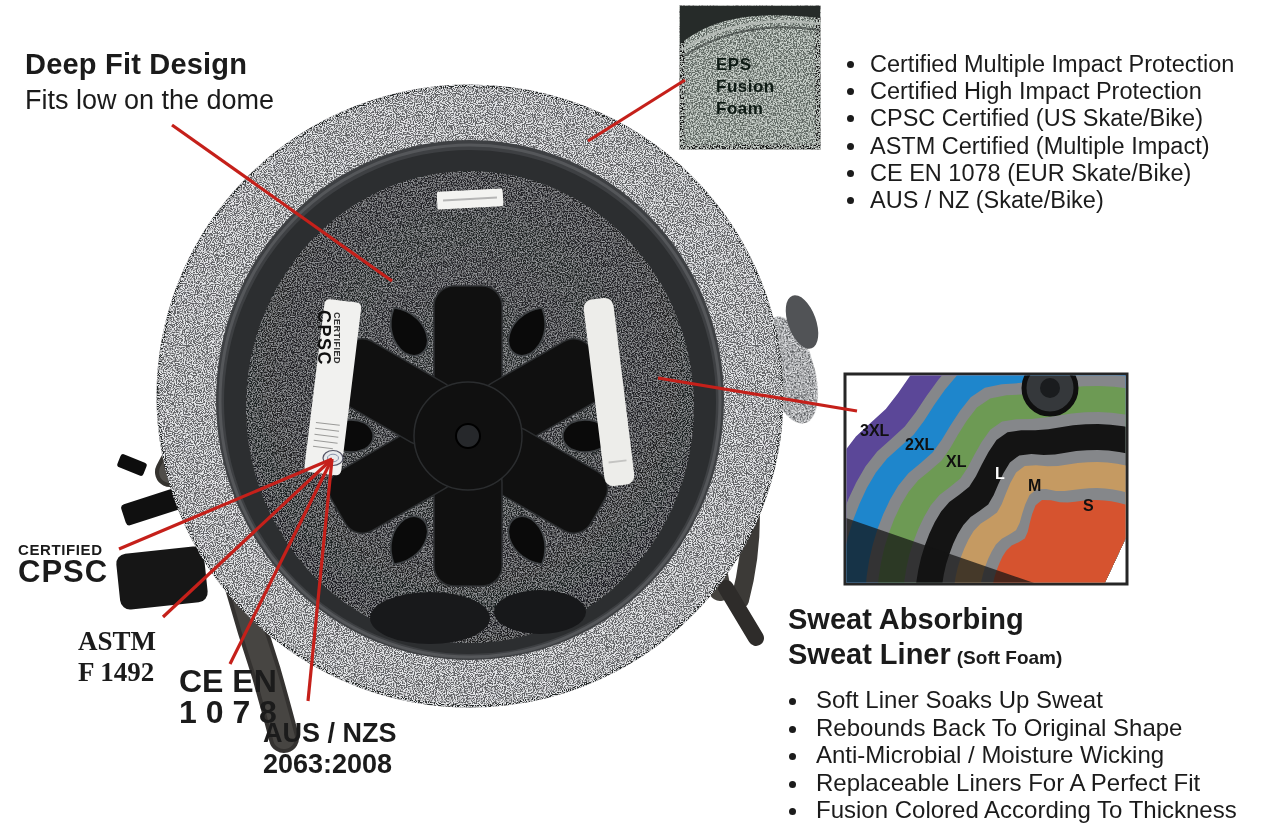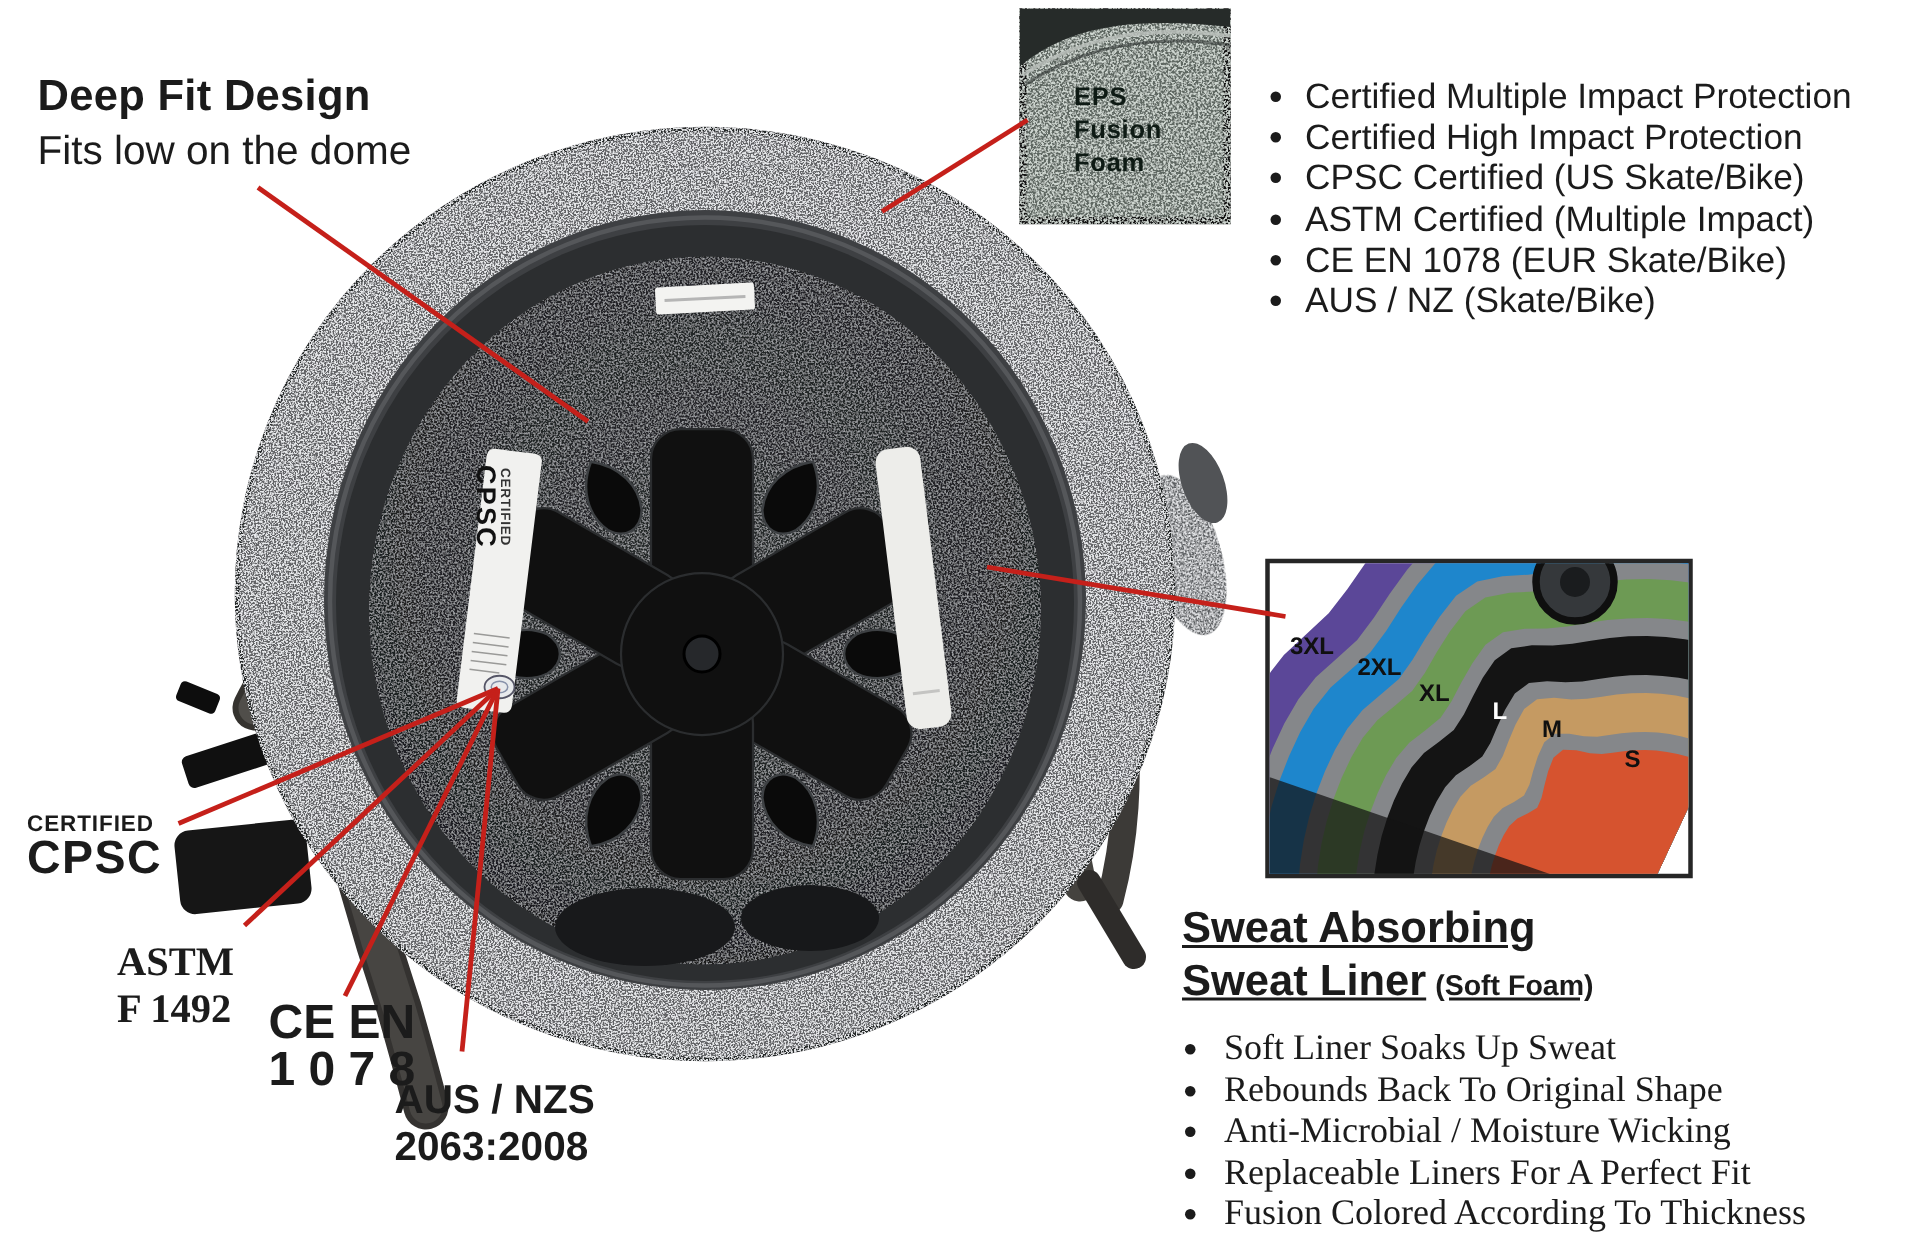--- a/index.html
+++ b/index.html
@@ -11,23 +11,23 @@
   .deep-fit h1{margin:0;font-size:29px;font-weight:bold;letter-spacing:.2px;}
   .deep-fit p{margin:4px 16px 0 0;font-size:27px;font-weight:normal;}
   
   .eps-panel{left:846px;top:38px;width:430px;}
   .panel-title{font-size:30px;font-weight:bold;white-space:nowrap;}
   .panel-title .qual{font-size:19px;font-weight:bold;margin-left:6px;}
   .eps-panel ul{margin:13px 0 0 0;padding-left:22px;list-style:disc;}
   .eps-panel li{font-size:23.5px;line-height:27.2px;white-space:nowrap;padding-left:2px;}
   
   .sweat-panel{left:788px;top:602px;width:492px;}
-  .sweat-panel .t1,.sweat-panel .t2{font-size:29px;font-weight:bold;line-height:35px;white-space:nowrap;text-decoration:underline;}
+  .sweat-panel .t1,.sweat-panel .t2{font-size:29px;font-weight:bold;line-height:35px;white-space:nowrap;}
   .sweat-panel .qual{font-size:19px;font-weight:bold;margin-left:6px;text-align:right;}
-  .sweat-panel ul{margin:11px 0 0 0;padding-left:22px;list-style:disc;font-family:Liberation Serif, serif;}
+  .sweat-panel ul{margin:11px 0 0 0;padding-left:22px;list-style:disc;}
   .sweat-panel li{font-size:24px;line-height:27.6px;white-space:nowrap;padding-left:6px;}
   
   .cert{white-space:nowrap;font-weight:bold;}
   .cert .l1,.cert .l2{display:block;}
   .cert-cpsc{left:18px;top:541px;}
   .cert-cpsc .l1{font-size:15px;letter-spacing:.6px;}
   .cert-cpsc .l2{font-size:31px;letter-spacing:1px;line-height:28px;}
   .cert-astm{left:78px;top:626px;font-size:27px;line-height:31px;font-family:Liberation Serif, serif;}
   .cert-ceen{left:179px;top:666px;font-size:32px;line-height:31px;}
   .cert-aus{left:263px;top:718px;font-size:27px;line-height:31px;}

